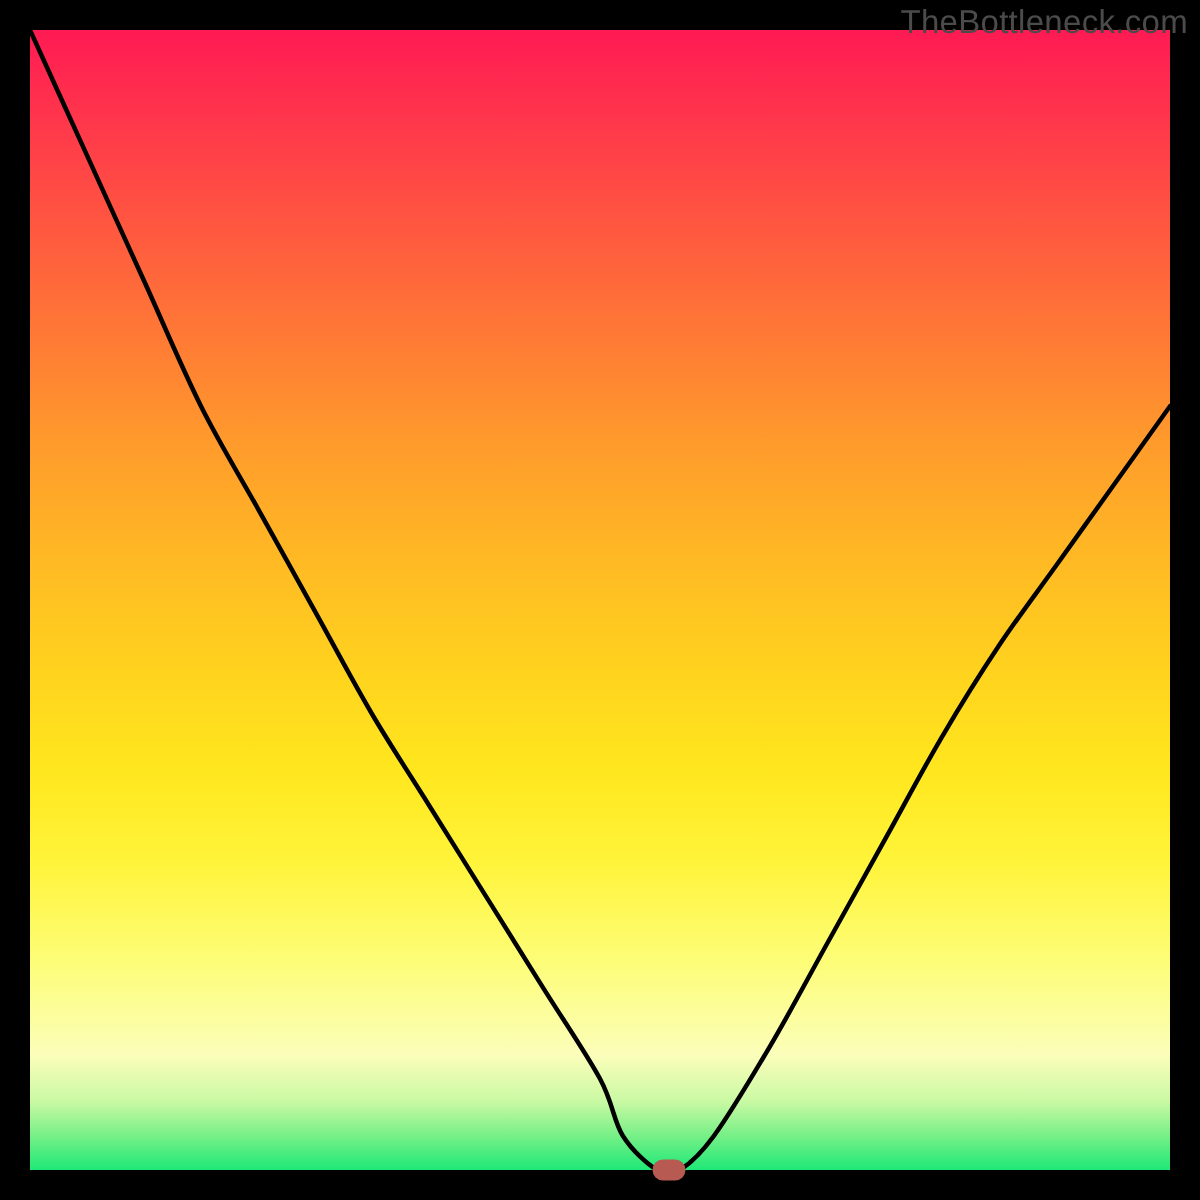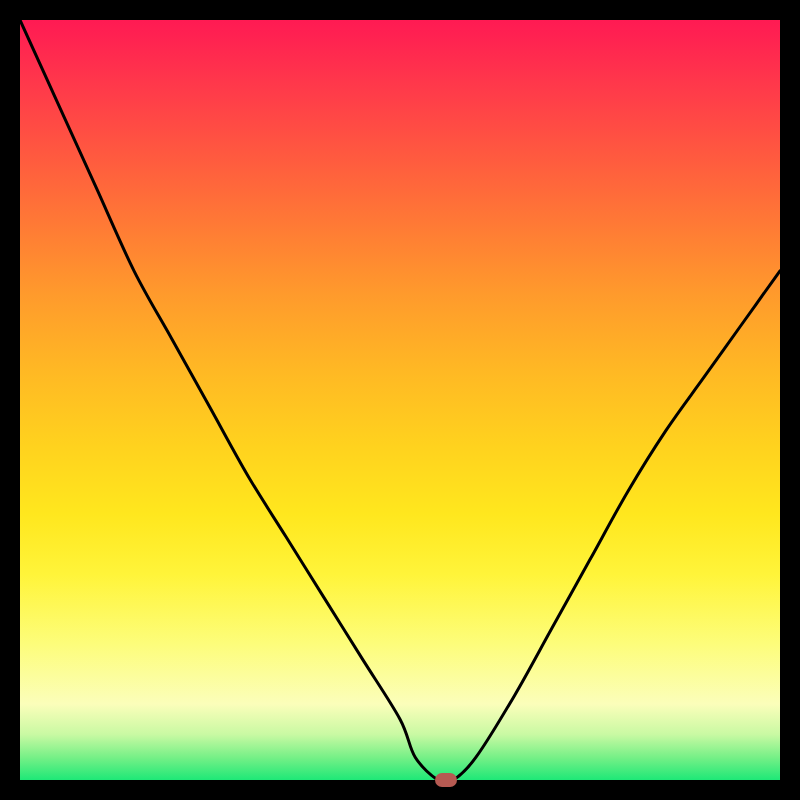--- a/index.html
+++ b/index.html
@@ -73,18 +73,19 @@
     background: #b65a52;
     border-radius: 7px;
     transform: translate(-50%, -50%);
     z-index: 3;
   }
 </style>
 </head>
 <body>
 
 <div class="frame">
+  <div class="watermark">TheBottleneck.com</div>
   <div class="plot-area"></div>
   <svg class="curve-svg" viewBox="0 0 760 760" preserveAspectRatio="none">
     <path id="curve" class="curve-path" d="M 0.00 0.00 C 6.33 13.93, 25.33 55.73, 38.00 83.60 C 50.67 111.47, 63.33 139.33, 76.00 167.20 C 88.67 195.07, 101.33 225.47, 114.00 250.80 C 126.67 276.13, 139.33 296.40, 152.00 319.20 C 164.67 342.00, 177.33 364.80, 190.00 387.60 C 202.67 410.40, 215.33 434.47, 228.00 456.00 C 240.67 477.53, 253.33 496.53, 266.00 516.80 C 278.67 537.07, 291.33 557.33, 304.00 577.60 C 316.67 597.87, 329.33 618.13, 342.00 638.40 C 354.67 658.67, 371.13 682.73, 380.00 699.20 C 388.87 715.67, 388.87 727.07, 395.20 737.20 C 401.53 747.33, 411.67 756.20, 418.00 760.00 C 424.33 763.80, 426.87 763.80, 433.20 760.00 C 439.53 756.20, 445.87 751.13, 456.00 737.20 C 466.13 723.27, 481.33 697.93, 494.00 676.40 C 506.67 654.87, 519.33 630.80, 532.00 608.00 C 544.67 585.20, 557.33 562.40, 570.00 539.60 C 582.67 516.80, 595.33 492.73, 608.00 471.20 C 620.67 449.67, 633.33 429.40, 646.00 410.40 C 658.67 391.40, 671.33 374.93, 684.00 357.20 C 696.67 339.47, 709.33 321.73, 722.00 304.00 C 734.67 286.27, 753.67 259.67, 760.00 250.80"></path>
   </svg>
   <div id="marker" class="marker" style="left: 445.6px; top: 780px;"></div>
 </div>
 
 </body></html>

